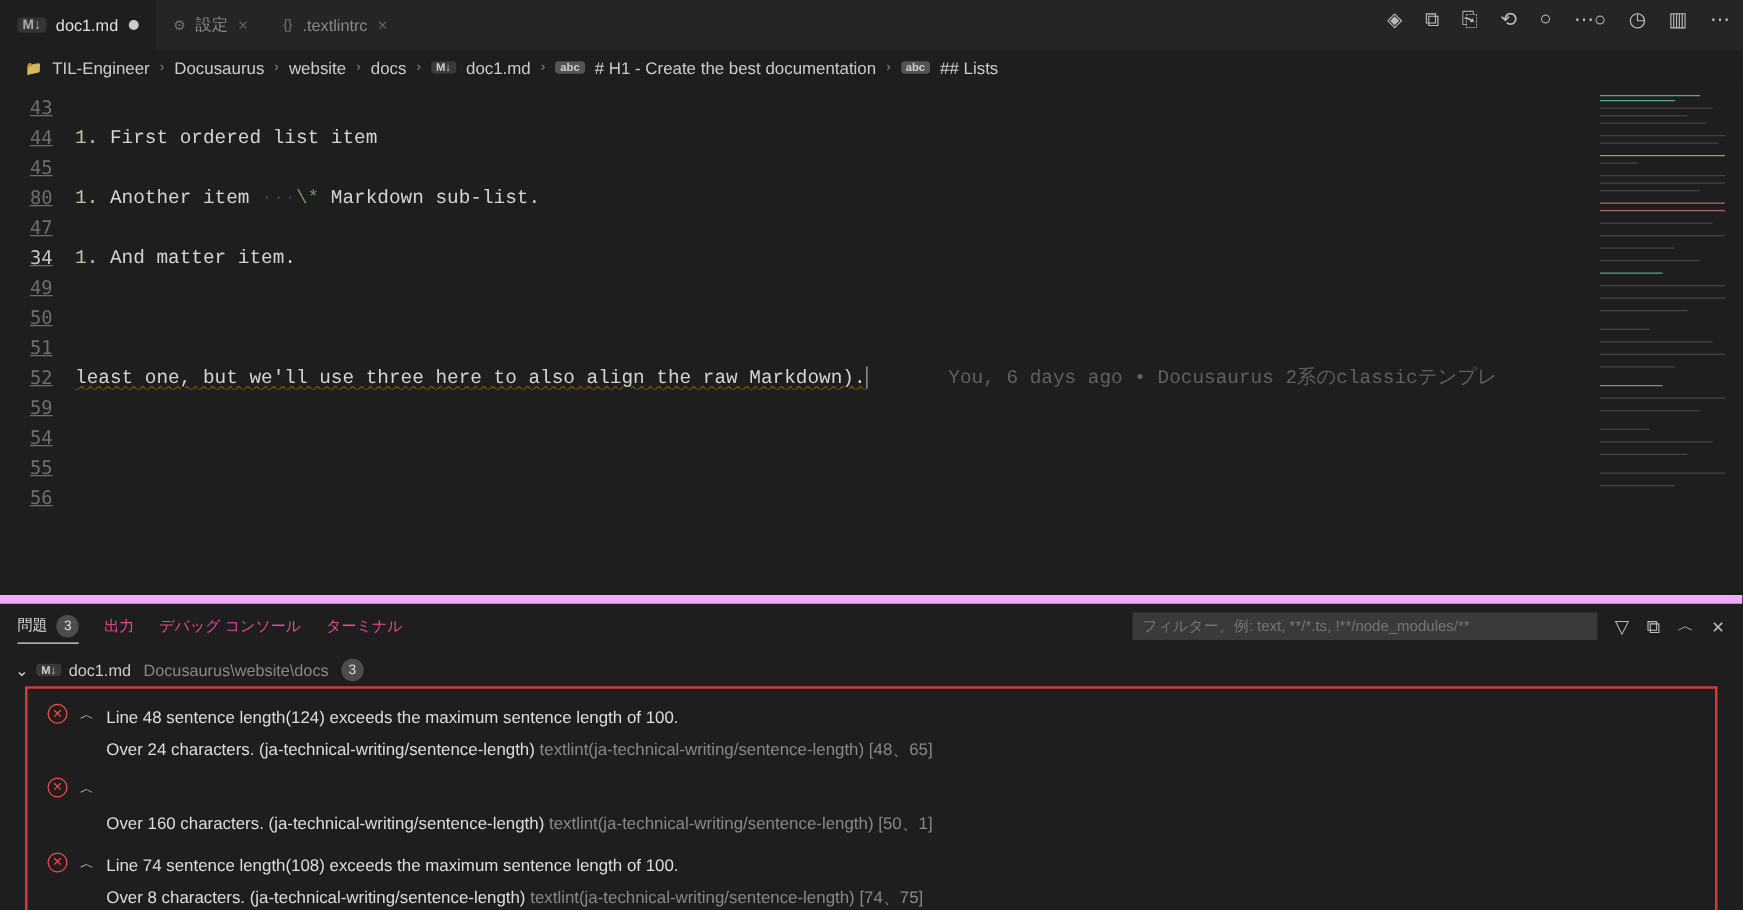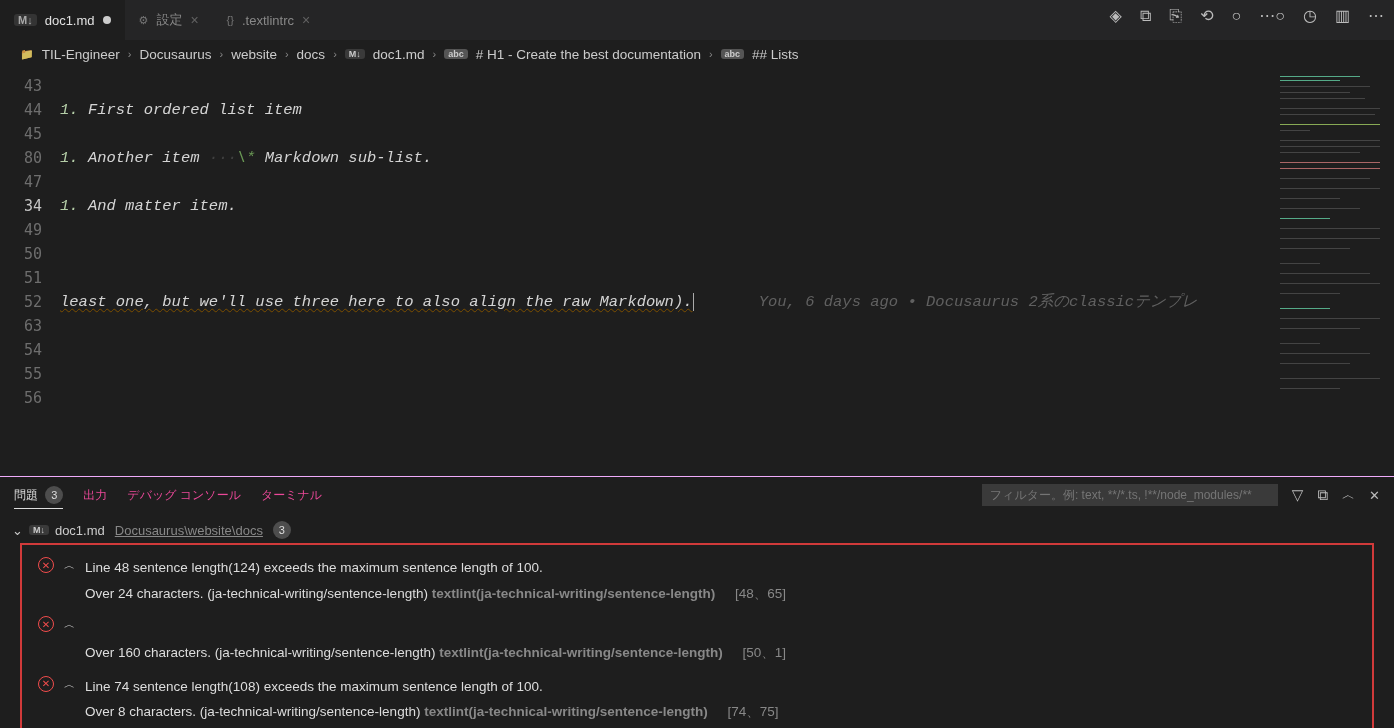--- a/index.html
+++ b/index.html
@@ -70,49 +70,50 @@
 .gutter {
   width: 60px;
   flex-shrink: 0;
   text-align: right;
   padding-right: 18px;
   color: #6e6e6e;
   font-family: Consolas, monospace;
   font-size: 15px;
   line-height: 24px;
   padding-top: 6px;
+  text-decoration: underline;
 }
 .gutter div.current { color: #c6c6c6; }
 .code {
   flex: 1;
   font-family: Consolas, "Courier New", monospace;
   font-size: 15.5px;
   line-height: 24px;
   padding-top: 6px;
   white-space: pre;
   color: #d4d4d4;
   overflow: hidden;
 }
-.code .line { height: 24px; font-style: italic; }
+.code .line { height: 24px; }
 .c-num { color: #b5cea8; }
 .c-green { color: #6a9955; }
 .c-blame { color: #606060; }
 .ws { color: #404040; }
 .squiggle { text-decoration: underline wavy #7a4d00 1px; text-underline-offset: 2px; }
 .minimap {
   width: 120px;
   flex-shrink: 0;
   background: #1e1e1e;
   position: relative;
 }
 .mini-line { position: absolute; left: 6px; height: 1px; background: #444; }
 .panel {
   height: 252px;
   background: #1e1e1e;
-  border-top: 1px solid #f0abfc;
+  border-top: 7px solid #f0abfc;
 }
 .panel-tabs {
   display: flex;
   align-items: center;
   height: 36px;
   padding: 0 14px;
   gap: 20px;
 }
 .panel-tab { color: #ec4899; cursor: pointer; padding: 4px 0; font-size: 12px; }
 .panel-tab.active { color: #ddd; border-bottom: 1px solid #ddd; }
@@ -134,33 +135,33 @@
   display: flex;
   align-items: center;
   gap: 14px;
   color: #bbb;
 }
 .filter-box {
   background: #3a3a3a;
   color: #aaa;
   border: none;
   padding: 4px 8px;
-  width: 296px;
+  width: 372px;
   font-size: 12px;
 }
 .problems-body { padding: 4px 12px; }
 .file-row {
   display: flex;
   align-items: center;
   gap: 6px;
   padding: 4px 0;
   color: #ccc;
   cursor: pointer;
 }
-.file-path { color: #888; margin-left: 4px; text-decoration: underline; }
+.file-path { color: #888; margin-left: 4px; }
 .problems-highlight {
   border: 2px solid #d13a3a;
   margin: 0 8px;
   padding: 6px 16px 10px 16px;
 }
 .problem-row {
   display: flex;
   align-items: flex-start;
   gap: 10px;
   padding: 4px 0;
@@ -173,22 +174,22 @@
   color: #f14c4c;
   display: flex;
   align-items: center;
   justify-content: center;
   font-size: 10px;
   flex-shrink: 0;
   margin-top: 2px;
 }
 .problem-row .collapse-icon { color: #ccc; font-size: 11px; margin-top: 3px; }
 .problem-msg { color: #ddd; font-size: 13.5px; line-height: 1.9; }
-.problem-source { color: #888; font-weight: bold; }
-.problem-loc { color: #888; margin-left: 16px; }
+.problem-source { color: #888; }
+.problem-loc { color: #888; }
 </style>
 </head>
 <body>
 
 <div class="tabs">
   <div class="tab active">
     <span class="md-badge tab-icon">M↓</span>
     <span>doc1.md</span>
     <span class="dirty"></span>
   </div>
@@ -244,21 +245,21 @@
     <div>80</div>
     <div>47</div>
     <div class="current">34</div>
     <div></div>
     <div>49</div>
     <div>50</div>
     <div></div>
     <div></div>
     <div>51</div>
     <div>52</div>
-    <div>63</div>
+    <div>59</div>
     <div>54</div>
     <div>55</div>
     <div>56</div>
   </div>
   <div class="code">
 <div class="line"><span class="c-num">1.</span><span> First ordered list item</span></div>
 <div class="line"><span class="c-num">1.</span><span> Another item </span><span class="ws">···</span><span class="c-green">\*</span><span> Markdown sub-list.</span></div>
 <div class="line"><span class="c-num">1.</span><span> And matter item.</span></div>
 <div class="line"></div>
 <div class="line"><span class="squiggle">least one, but we'll use three here to also align the raw Markdown).</span><span style="border-left:1px solid #aaa;height:18px;display:inline-block;vertical-align:middle"></span>       <span class="c-blame">You, 6 days ago • Docusaurus 2系のclassicテンプレ</span></div>

